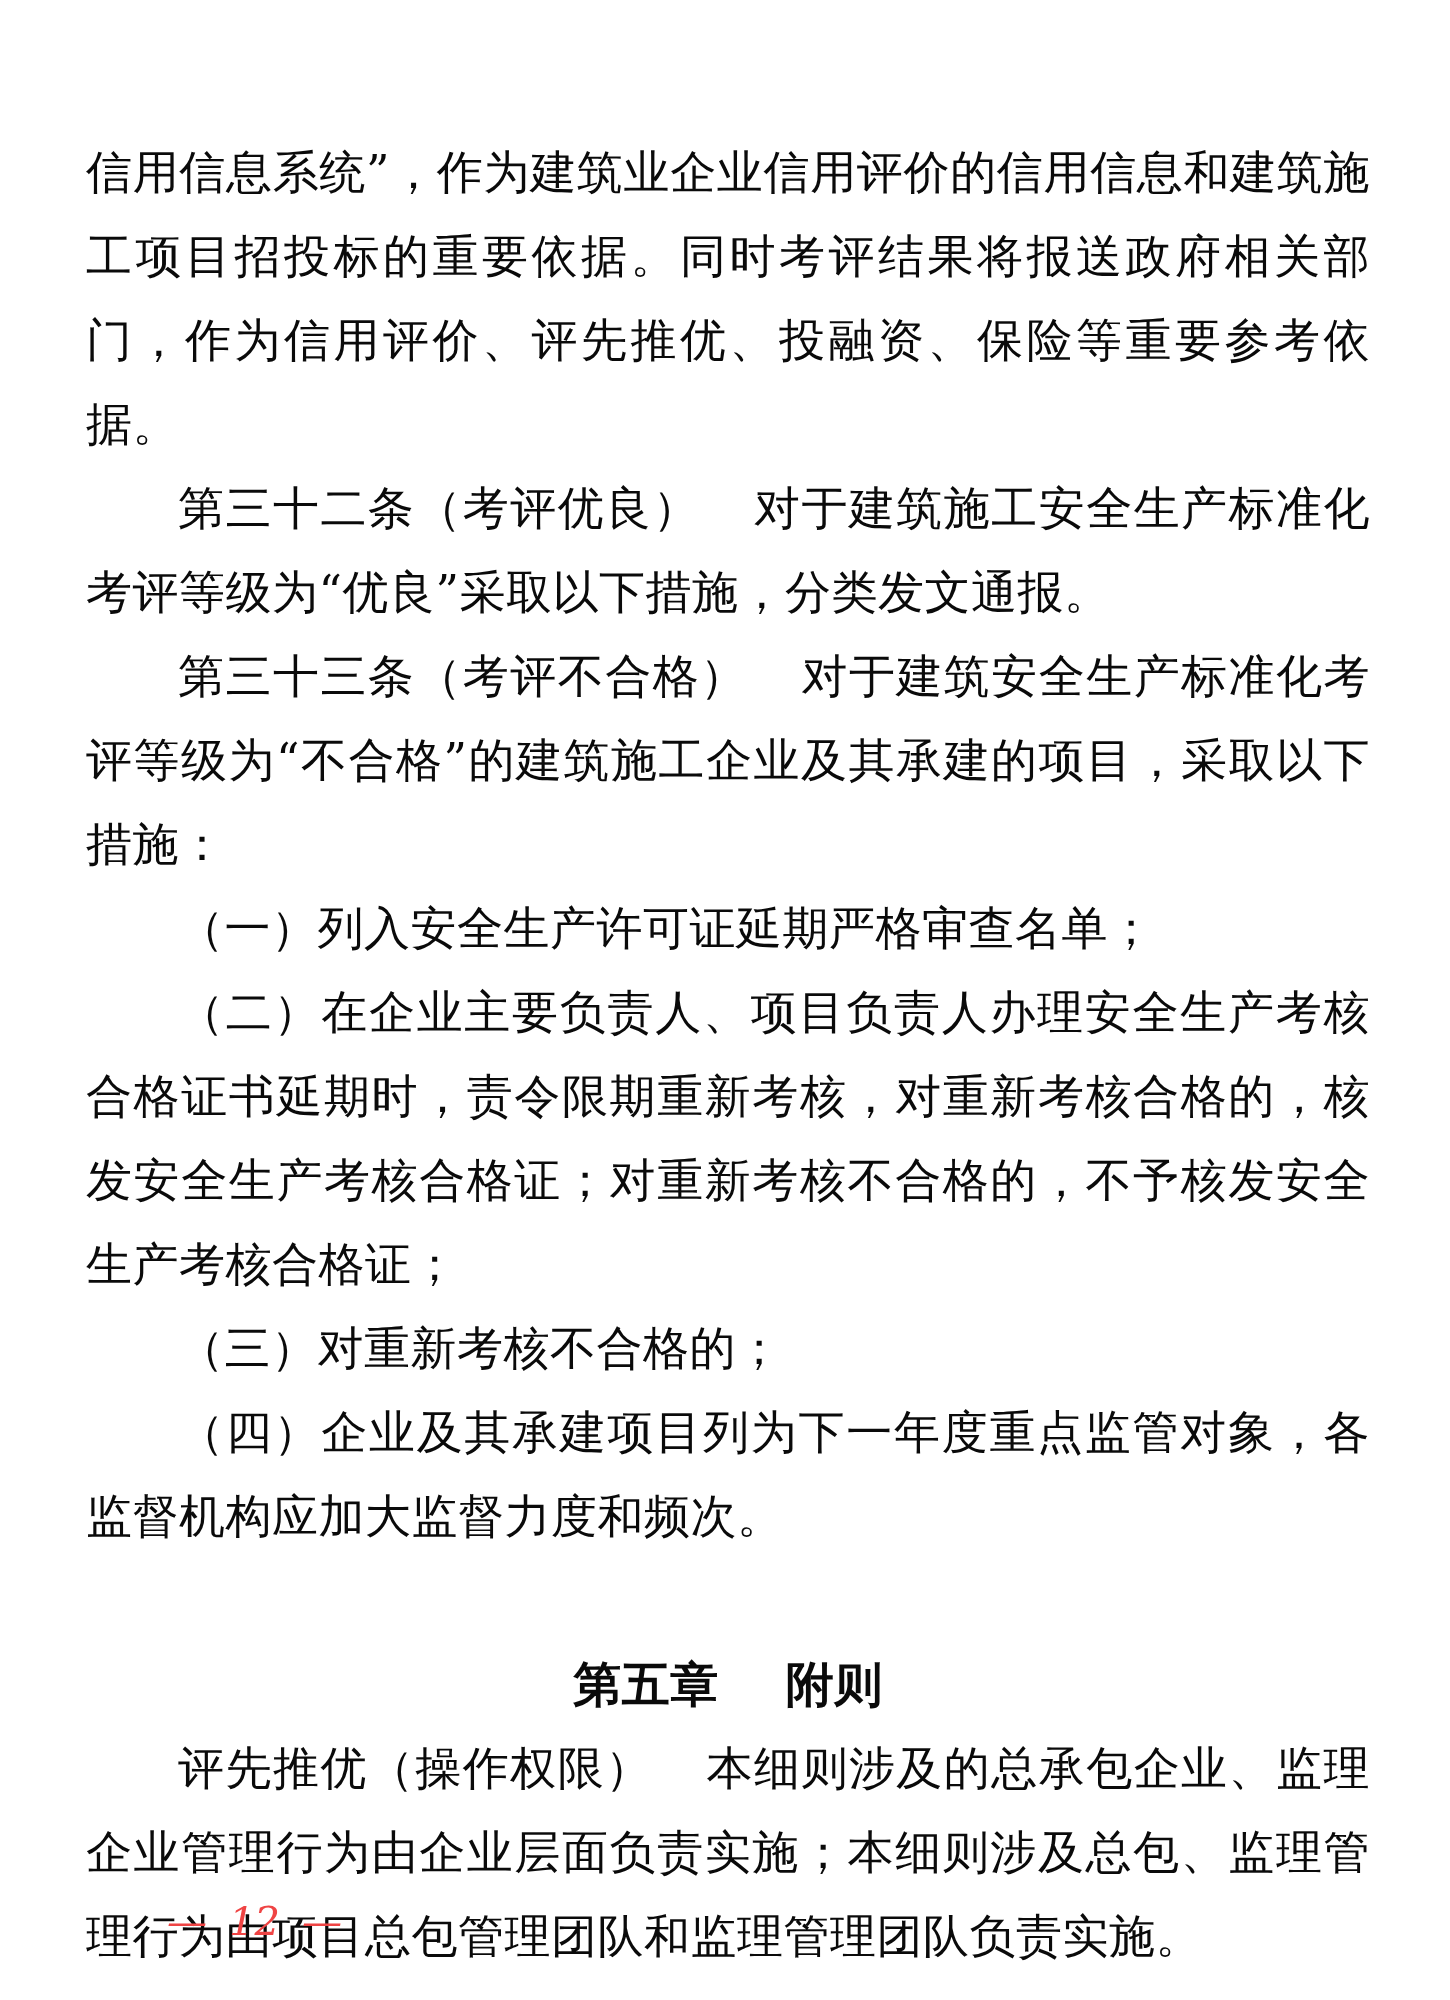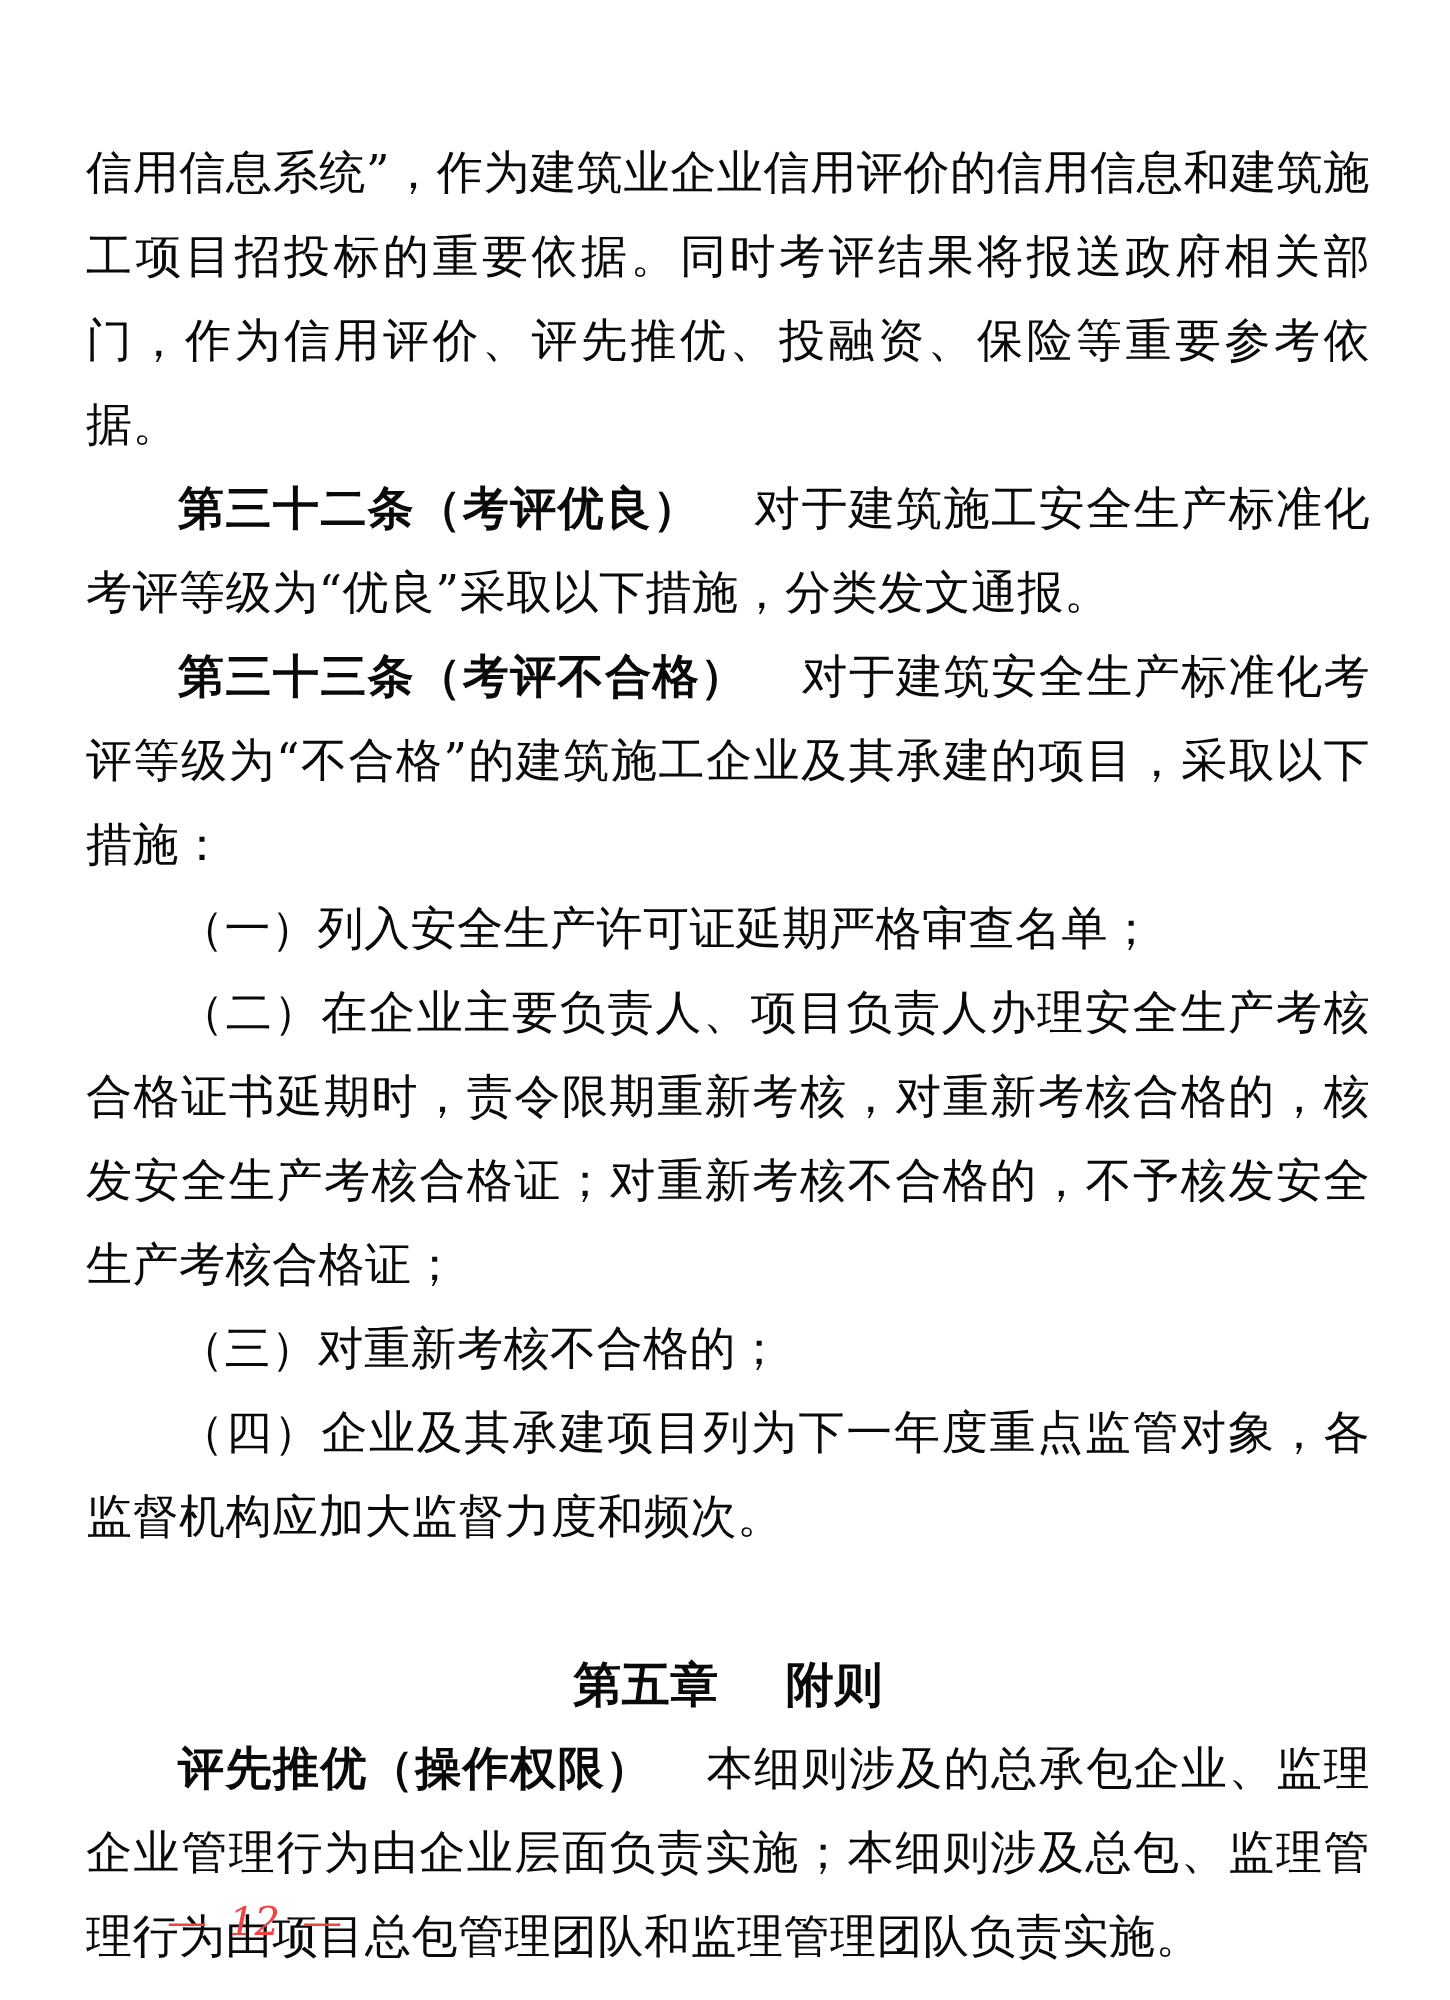--- a/index.html
+++ b/index.html
@@ -30,21 +30,21 @@
     text-align: justify;
     letter-spacing: 0.5px;
   }
   .para {
     margin: 0;
   }
   .indent {
     text-indent: 2em;
   }
   .lead {
-    font-weight: 700;
+    font-weight: 400;
   }
   .lead-gap {
     display: inline-block;
     width: 1.15em;
   }
   .chapter {
     margin: 84px 0 0 0;
     text-align: center;
     text-indent: 0;
     font-weight: 700;

